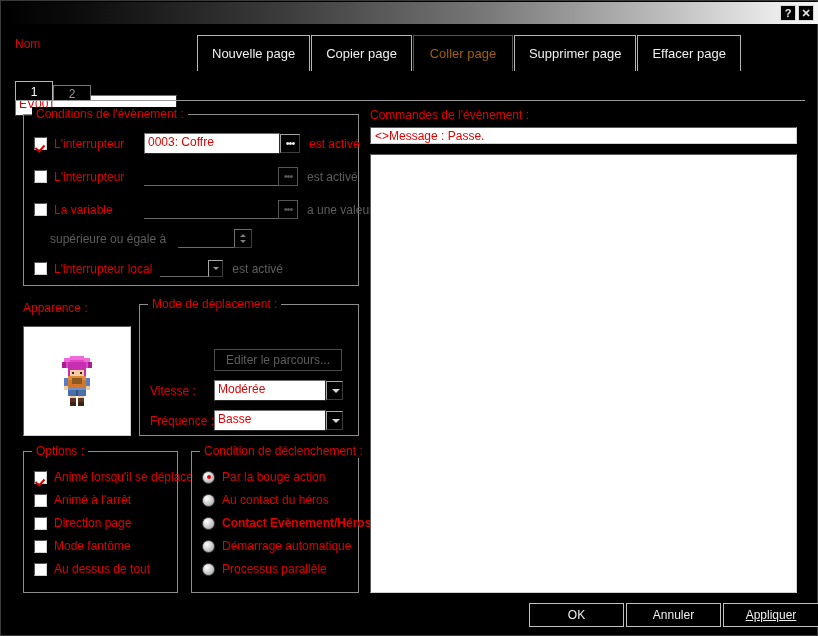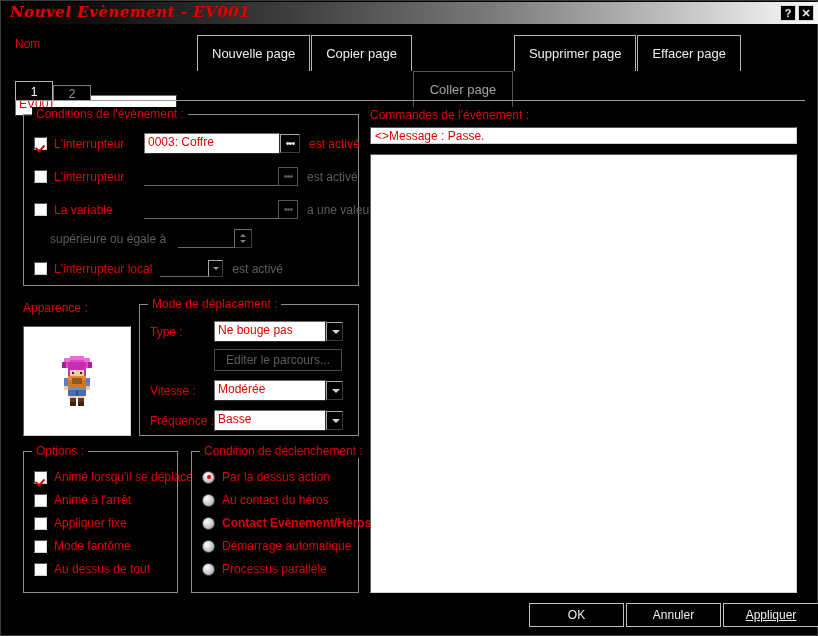--- a/index.html
+++ b/index.html
@@ -86,21 +86,21 @@
     border-left:1px solid #b4b4b4;
     border-right:1px solid #b4b4b4;
     border-bottom:none;
     color:#efefef;
     font-size:13px;
     display:flex;align-items:center;justify-content:center;
     box-sizing:border-box;
     cursor:default;
     margin-right:1px;
   }
-  .toptab.disabled{color:#a3a3a3;border-color:#555;margin-top:36px;}
+  .toptab.disabled{color:#a16207;border-color:#555;}
 
   
   .nom-label{position:absolute;left:14px;top:36px;font-size:12px;}
   .nom-input{position:absolute;left:14px;top:50px;width:160px;height:19px;margin-top:44px;}
 
   
   .pagetabs{position:absolute;left:14px;top:80px;display:flex;align-items:flex-end;height:20px;}
   .ptab{
     height:18px;min-width:38px;padding:0 6px;
     background:#000;
@@ -231,21 +231,20 @@
     box-sizing:border-box;cursor:default;
   }
   .btn.wide{width:96px;text-decoration:underline;}
 </style>
 </head>
 <body>
 
 <div class="window">
 
   <div class="titlebar">
-    <div class="title-text">Nouvel Evènement - EV001</div>
     <div class="tb-btns">
       <div class="tb-btn">?</div>
       <div class="tb-btn">✕</div>
     </div>
   </div>
 
   <div class="nom-label lbl">Nom</div>
   <div class="field-wrap nom-input sunken" style="background:#fff;">
     <div class="field" style="height:100%;line-height:15px;">EV001</div>
   </div>
@@ -352,27 +351,20 @@
         <rect x="9" y="21" width="3" height="4" fill="#5a3420"></rect>
         <rect x="5" y="23" width="3" height="2" fill="#3e2214"></rect>
         <rect x="9" y="23" width="3" height="2" fill="#3e2214"></rect>
       </svg>
     </div>
   </div>
 
   <div class="group" style="left:138px;top:303px;width:220px;height:132px;">
     <div class="gtitle">Mode de déplacement :</div>
 
-    <div class="row" style="position:absolute;left:10px;top:16px;">
-      <span class="lbl" style="width:64px;">Type :</span>
-      <div class="field-wrap sunken" style="background:#fff;width:110px;height:19px;">
-        <div class="field" style="height:100%;line-height:15px;">Ne bouge pas</div>
-      </div>
-      <div class="combo-arrow"></div>
-    </div>
 
     <div style="position:absolute;left:74px;top:44px;width:128px;height:22px;background:#000;border:1px solid #4d4d4d;box-sizing:border-box;display:flex;align-items:center;justify-content:center;">
       <span class="lbl-dim">Editer le parcours...</span>
     </div>
 
     <div class="row" style="position:absolute;left:10px;top:75px;">
       <span class="lbl" style="width:64px;">Vitesse :</span>
       <div class="field-wrap sunken" style="background:#fff;width:110px;height:19px;">
         <div class="field" style="height:100%;line-height:15px;">Modérée</div>
       </div>
@@ -394,38 +386,38 @@
     <div class="row" style="position:absolute;left:10px;top:18px;">
       <div class="cb checked"></div>
       <span class="lbl" style="margin-left:7px;">Animé lorsqu'il se déplace</span>
     </div>
     <div class="row" style="position:absolute;left:10px;top:41px;">
       <div class="cb"></div>
       <span class="lbl" style="margin-left:7px;">Animé à l'arrêt</span>
     </div>
     <div class="row" style="position:absolute;left:10px;top:64px;">
       <div class="cb"></div>
-      <span class="lbl" style="margin-left:7px;">Appliquer fixe</span>
+      <span class="lbl" style="margin-left:7px;">Direction page</span>
     </div>
     <div class="row" style="position:absolute;left:10px;top:87px;">
       <div class="cb"></div>
       <span class="lbl" style="margin-left:7px;">Mode fantôme</span>
     </div>
     <div class="row" style="position:absolute;left:10px;top:110px;">
       <div class="cb"></div>
       <span class="lbl" style="margin-left:7px;">Au dessus de tout</span>
     </div>
   </div>
 
   <div class="group" style="left:190px;top:450px;width:168px;height:142px;">
     <div class="gtitle">Condition de déclenchement :</div>
 
     <div class="row" style="position:absolute;left:10px;top:18px;">
       <div class="rb checked"></div>
-      <span class="lbl" style="margin-left:7px;">Par la dessus action</span>
+      <span class="lbl" style="margin-left:7px;">Par la bouge action</span>
     </div>
     <div class="row" style="position:absolute;left:10px;top:41px;">
       <div class="rb"></div>
       <span class="lbl" style="margin-left:7px;">Au contact du héros</span>
     </div>
     <div class="row" style="position:absolute;left:10px;top:64px;">
       <div class="rb"></div>
       <span class="lbl" style="margin-left:7px;font-weight:bold;">Contact Evènement/Héros</span>
     </div>
     <div class="row" style="position:absolute;left:10px;top:87px;">

